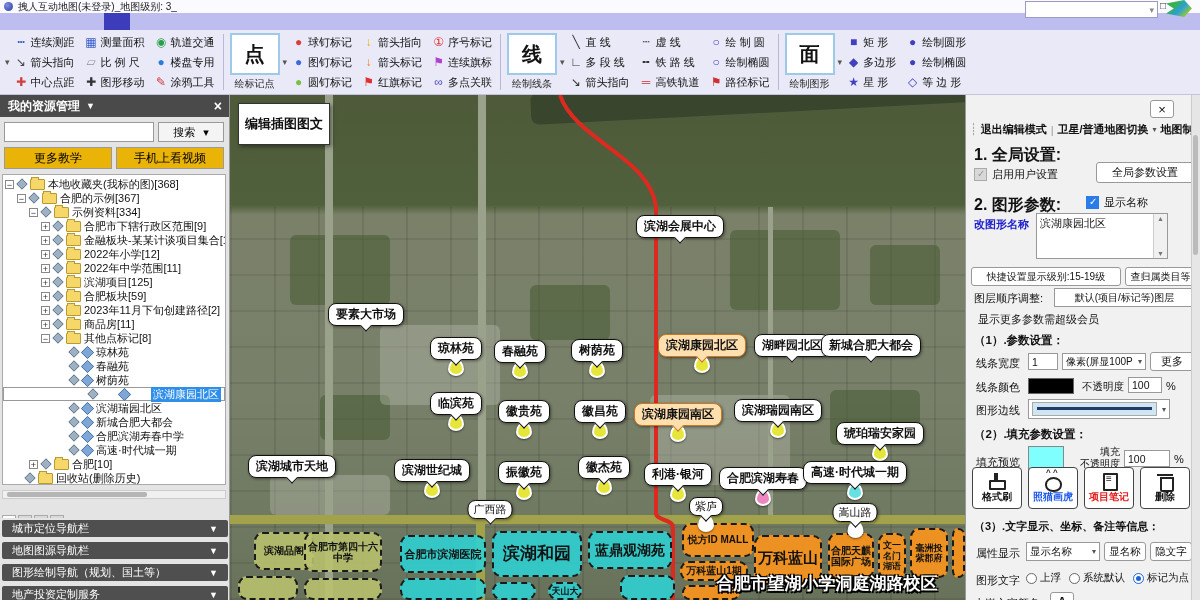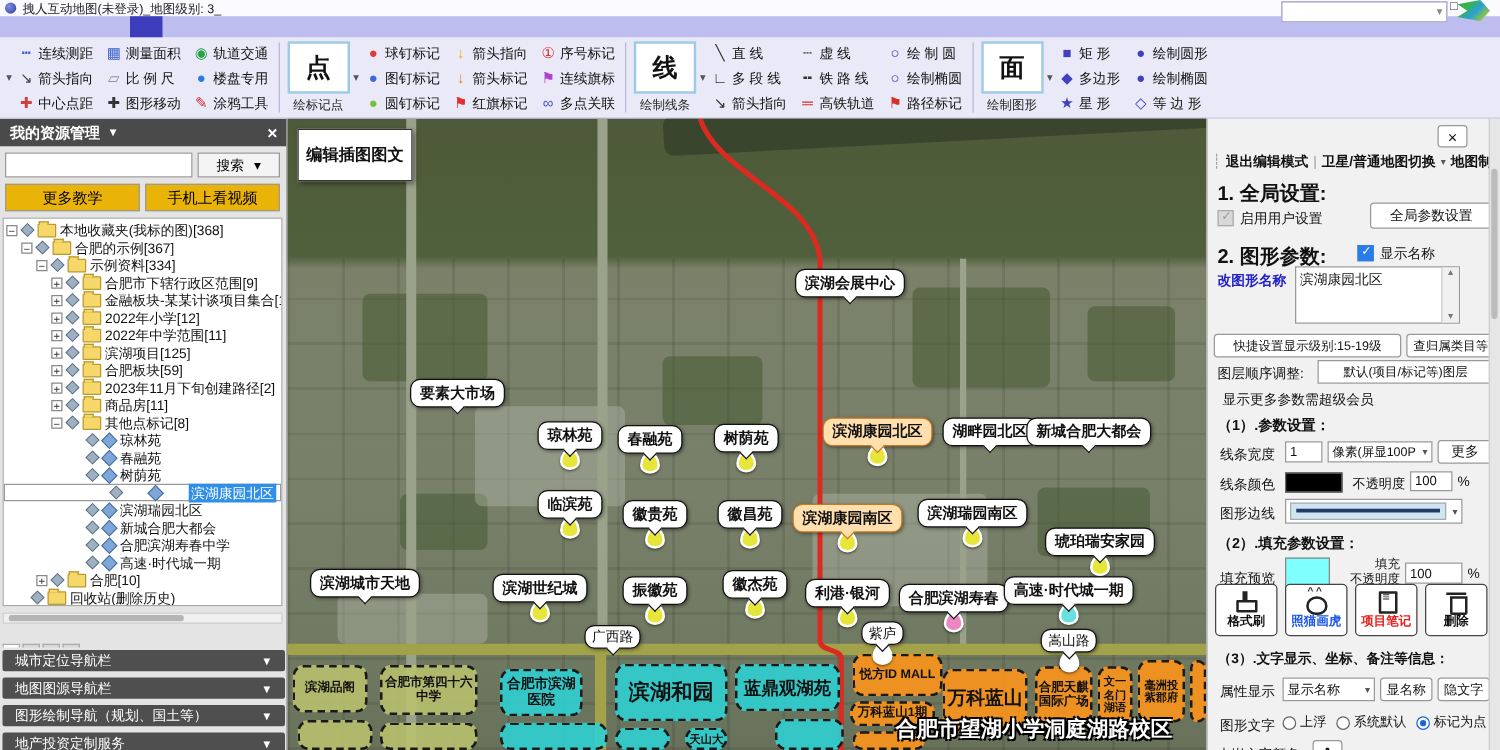--- a/index.html
+++ b/index.html
@@ -552,33 +552,33 @@
     <div class="road" style="left:95px;top:0;width:8px;height:505px;"></div>
     <div class="road" style="left:248px;top:0;width:8px;height:425px;"></div>
     <div class="road" style="left:538px;top:112px;width:5px;height:310px;"></div>
     <div class="road-olive" style="left:0;top:420px;width:735px;height:9px;"></div>
     <div class="road-olive" style="left:246px;top:429px;width:9px;height:76px;"></div>
     <svg class="route-svg" width="735" height="505" viewBox="0 0 735 505">
       <path d="M330,0 C345,45 420,62 426,112 L426,418 C426,426 443,424 443,432 L443,505" fill="none" stroke="#dd2a20" stroke-width="4"></path>
     </svg>
     <div>
 
-    <div class="zone z-olive" style="left: 4px; top: 437px; width: 60px; height: 38px; font-size: 10px;">
+    <div class="zone z-olive" style="left: 24px; top: 437px; width: 60px; height: 38px; font-size: 10px;">
           <span>滨湖品阁</span>
         </div>
         <div class="zone z-olive" style="left: 74px; top: 437px; width: 78px; height: 40px; font-size: 10px;">
           <span>合肥市第四十六中学</span>
         </div>
         <div class="zone z-olive" style="left: 8px; top: 481px; width: 60px; height: 24px;">
           <span></span>
         </div>
         <div class="zone z-olive" style="left: 74px; top: 483px; width: 78px; height: 22px;">
           <span></span>
         </div>
-        <div class="zone z-cyan" style="left: 170px; top: 440px; width: 66px; height: 38px; font-size: 11px;">
+        <div class="zone z-cyan" style="left: 170px; top: 440px; width: 86px; height: 38px; font-size: 11px;">
           <span>合肥市滨湖医院</span>
         </div>
         <div class="zone z-cyan" style="left: 262px; top: 436px; width: 90px; height: 46px; font-size: 17px;">
           <span>滨湖和园</span>
         </div>
         <div class="zone z-cyan" style="left: 358px; top: 436px; width: 84px; height: 38px; font-size: 14px;">
           <span>蓝鼎观湖苑</span>
         </div>
         <div class="zone z-cyan" style="left: 318px; top: 487px; width: 34px; height: 18px; font-size: 9px;">
           <span>天山大</span>

